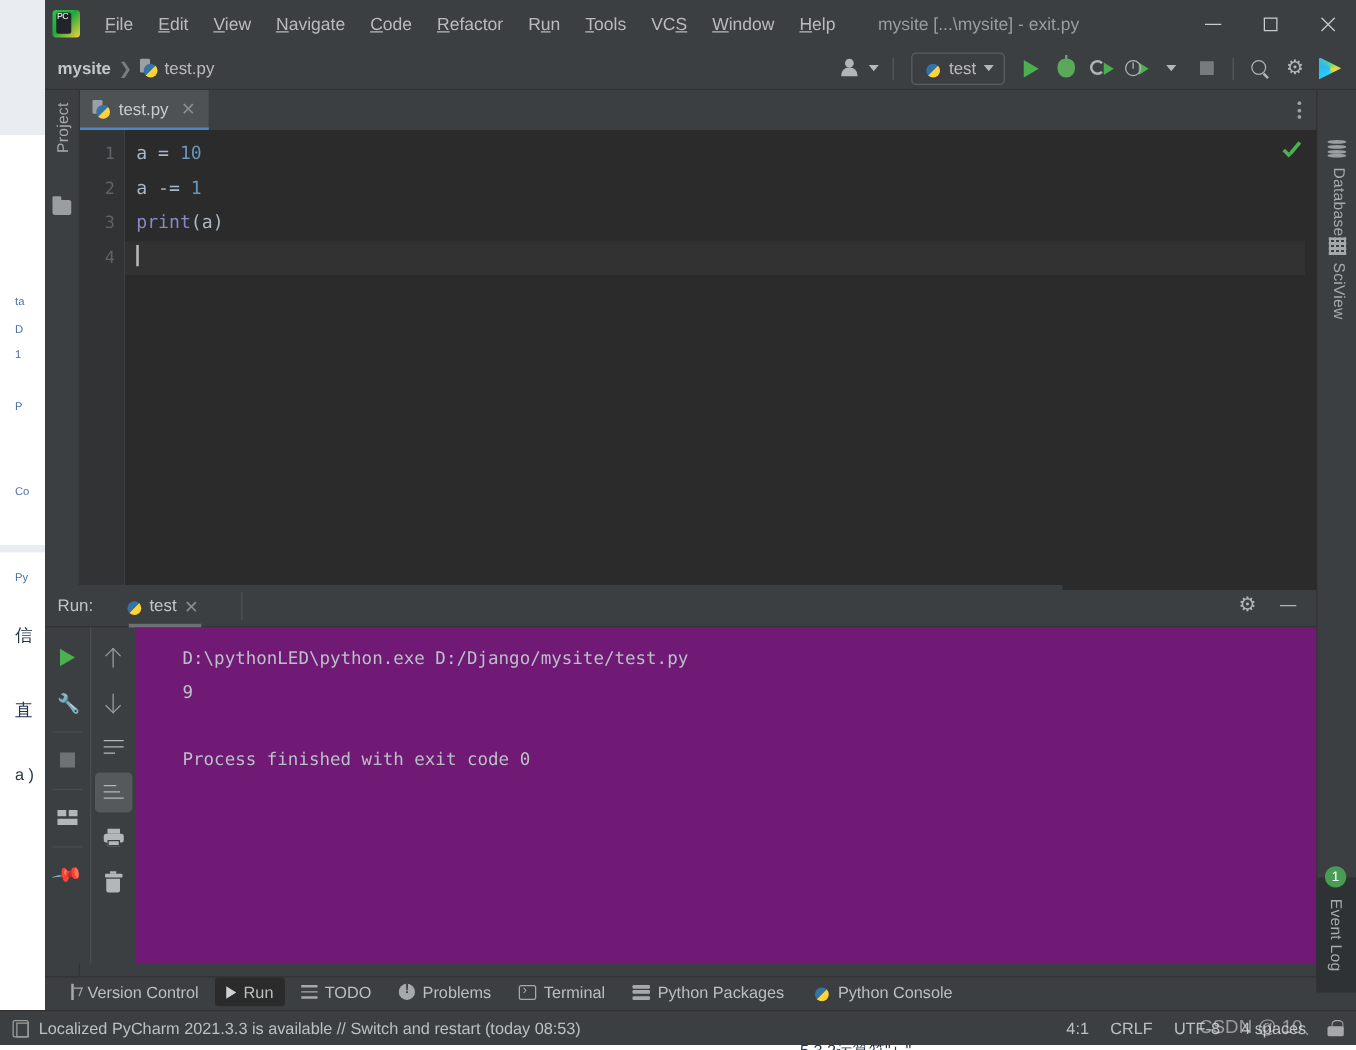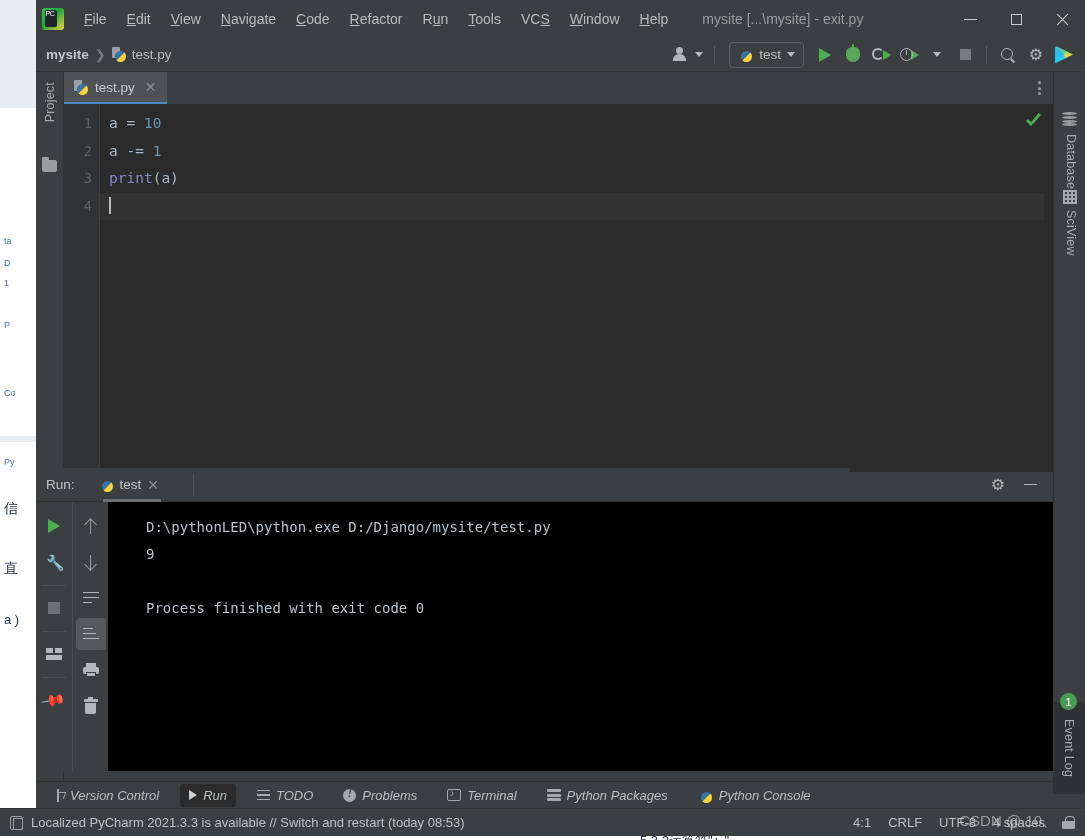--- a/index.html
+++ b/index.html
@@ -18,21 +18,21 @@
   
   .bg-window {
     position: absolute; left: 0; top: 0; width: 36px; height: 840px;
     background: #ffffff;
     overflow: hidden;
   }
   .bg-strip {
     position: absolute; left: 0; width: 36px;
     font-family: "Liberation Sans", sans-serif;
     font-size: 9px; color: #4a6fa5; white-space: nowrap;
-    padding-left: 4px;
+    padding-left: 12px;
   }
   .bg-band { position: absolute; left: 0; width: 36px; background: #e9edf2; }
 
   
   .titlebar {
     position: absolute; left: 36px; top: 0; width: 1049px; height: 38px;
     background: #3c3f41; display: flex; align-items: center;
   }
   .app-logo {
     width: 22px; height: 22px; margin-left: 6px; margin-right: 10px;
@@ -307,30 +307,30 @@
   .print-ic .body { position: absolute; left: 0; top: 4px; width: 16px; height: 7px; background: #b4b7b9; border-radius: 2px; }
   .print-ic .top { position: absolute; left: 3px; top: 0; width: 10px; height: 4px; background: #b4b7b9; }
   .print-ic .bot { position: absolute; left: 3px; top: 9px; width: 10px; height: 5px; background: #b4b7b9; border: 1px solid #3c3f41; }
   .trash-ic { width: 14px; height: 16px; position: relative; }
   .trash-ic .lid { position: absolute; left: 0; top: 1px; width: 14px; height: 2.5px; background: #b4b7b9; border-radius: 1px; }
   .trash-ic .hd { position: absolute; left: 4.5px; top: -1px; width: 5px; height: 2px; background: #b4b7b9; }
   .trash-ic .bd { position: absolute; left: 1.5px; top: 4.5px; width: 11px; height: 11px; background: #b4b7b9; border-radius: 0 0 2px 2px; }
 
   .console {
     position: absolute; left: 72px; top: 34px; width: 945px; height: 269px;
-    background: #000000; padding: 12px 0 0 38px;
+    background: #701a75; padding: 12px 0 0 38px;
     font-family: "DejaVu Sans Mono", monospace; font-size: 14px; color: #b9c0c7;
   }
   .console div { height: 27px; line-height: 27px; white-space: pre; }
 
   
   .bottombar {
     position: absolute; left: 36px; top: 781px; width: 1017px; height: 27px;
-    background: #3c3f41; display: flex; align-items: center; gap: 12px;
-    padding-left: 8px; border-top: 1px solid #323232; font-style: italic;
+    background: #3c3f41; display: flex; align-items: flex-start; gap: 4px;
+    padding-left: 8px; border-top: 1px solid #323232;
   }
   .bb-item {
     display: flex; align-items: center; gap: 6px; height: 23px; padding: 0 9px;
     font-size: 13px; color: #bcbfc1; border-radius: 3px;
   }
   .bb-item.active { background: #2b2b2b; }
   .ic-branch { position: relative; width: 11px; height: 13px; }
   .ic-branch::before {
     content:""; position:absolute; left:4px; top:0; width:1.6px; height:13px; background:#a6a9ab;
   }

